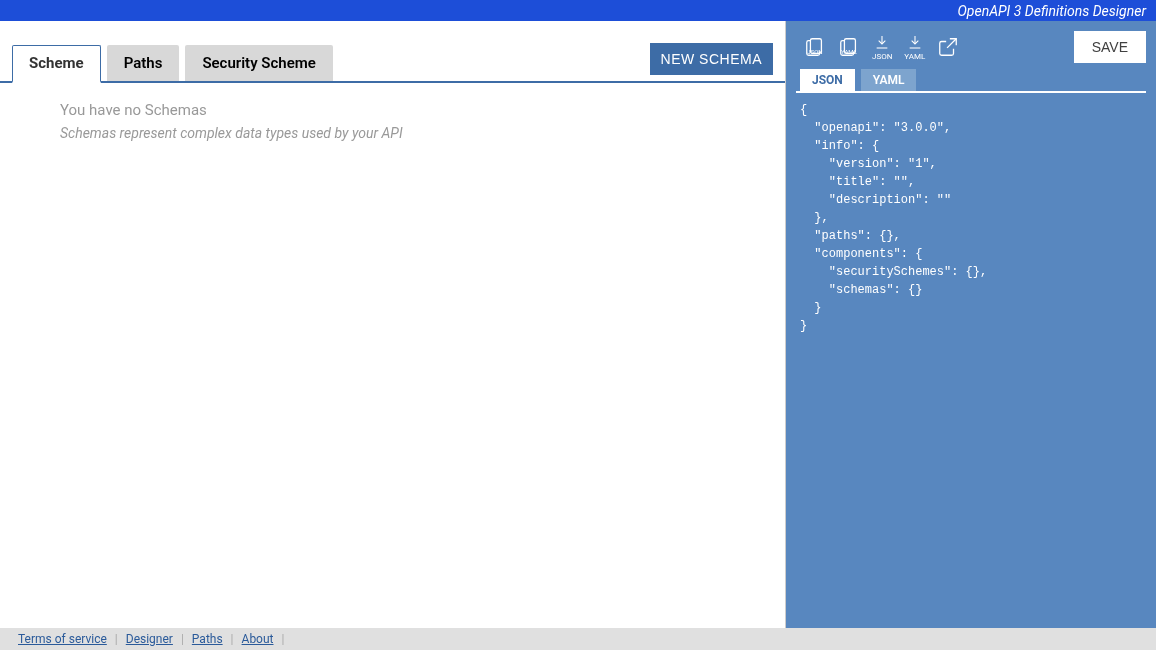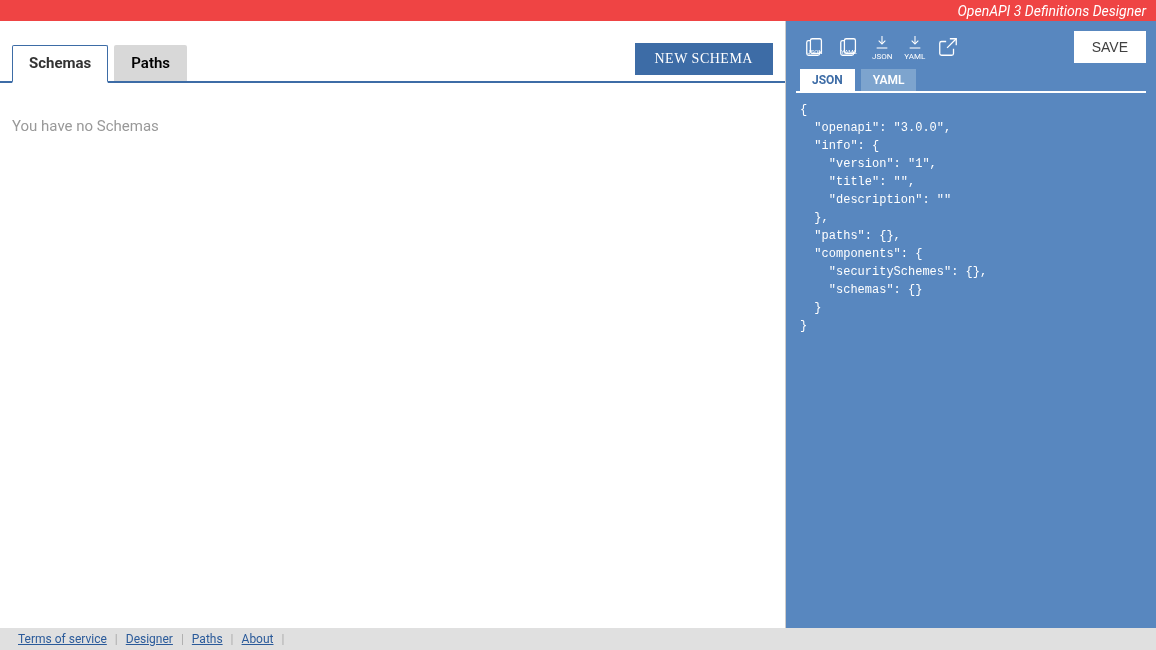--- a/index.html
+++ b/index.html
@@ -9,21 +9,21 @@
     }
     body {
       font-family: -apple-system, BlinkMacSystemFont, "Segoe UI", Roboto, "Helvetica Neue", Arial, sans-serif;
       width: 1156px;
       height: 650px;
       overflow: hidden;
       background: #fff;
     }
     .top-bar {
       height: 21px;
-      background: #ef4444;
+      background: #1d4ed8;
       display: flex;
       justify-content: flex-end;
       align-items: center;
       padding-right: 10px;
     }
     .top-bar-title {
       color: #fff;
       font-style: italic;
       font-size: 14px;
     }
@@ -69,28 +69,28 @@
     }
     .action-buttons {
       display: flex;
       gap: 8px;
       margin-bottom: 6px;
     }
     .btn {
       background: #3d6ca6;
       color: #fff;
       border: none;
-      padding: 8px 20px;
+      padding: 8px 11px;
       font-size: 14px;
       cursor: pointer;
       letter-spacing: 0.5px;
-      font-family: Liberation Serif, serif;
     }
     .left-content {
-      padding: 34px 12px;
+      padding: 18px 12px;
+      margin-left: 48px;
     }
     .empty-heading {
       color: #999;
       font-size: 15px;
       margin-bottom: 6px;
     }
     .empty-sub {
       color: #999;
       font-style: italic;
       font-size: 14px;
@@ -216,29 +216,31 @@
 <body>
 
 <div class="top-bar">
   <span class="top-bar-title">OpenAPI 3 Definitions Designer</span>
 </div>
 
 <div class="main-container">
   <div class="left-panel">
     <div class="left-header">
       <div class="tabs">
-        <div class="tab active">Schemas</div>
+        <div class="tab active">Scheme</div>
         <div class="tab">Paths</div>
+        <div class="tab">Security Scheme</div>
       </div>
       <div class="action-buttons">
         <button class="btn">NEW SCHEMA</button>
       </div>
     </div>
     <div class="left-content">
       <div class="empty-heading">You have no Schemas</div>
+      <div class="empty-sub">Schemas represent complex data types used by your API</div>
     </div>
   </div>
 
   <div class="right-panel">
     <div class="right-toolbar">
       <div class="toolbar-icons">
         <div class="icon-wrap">
           <svg viewBox="0 0 24 24">
               <rect x="7" y="3" width="12" height="16" rx="2"></rect>
               <path d="M7 5 H5 a2 2 0 0 0 -2 2 v12 a2 2 0 0 0 2 2 h10 a2 2 0 0 0 2 -2 v-2"></path>

